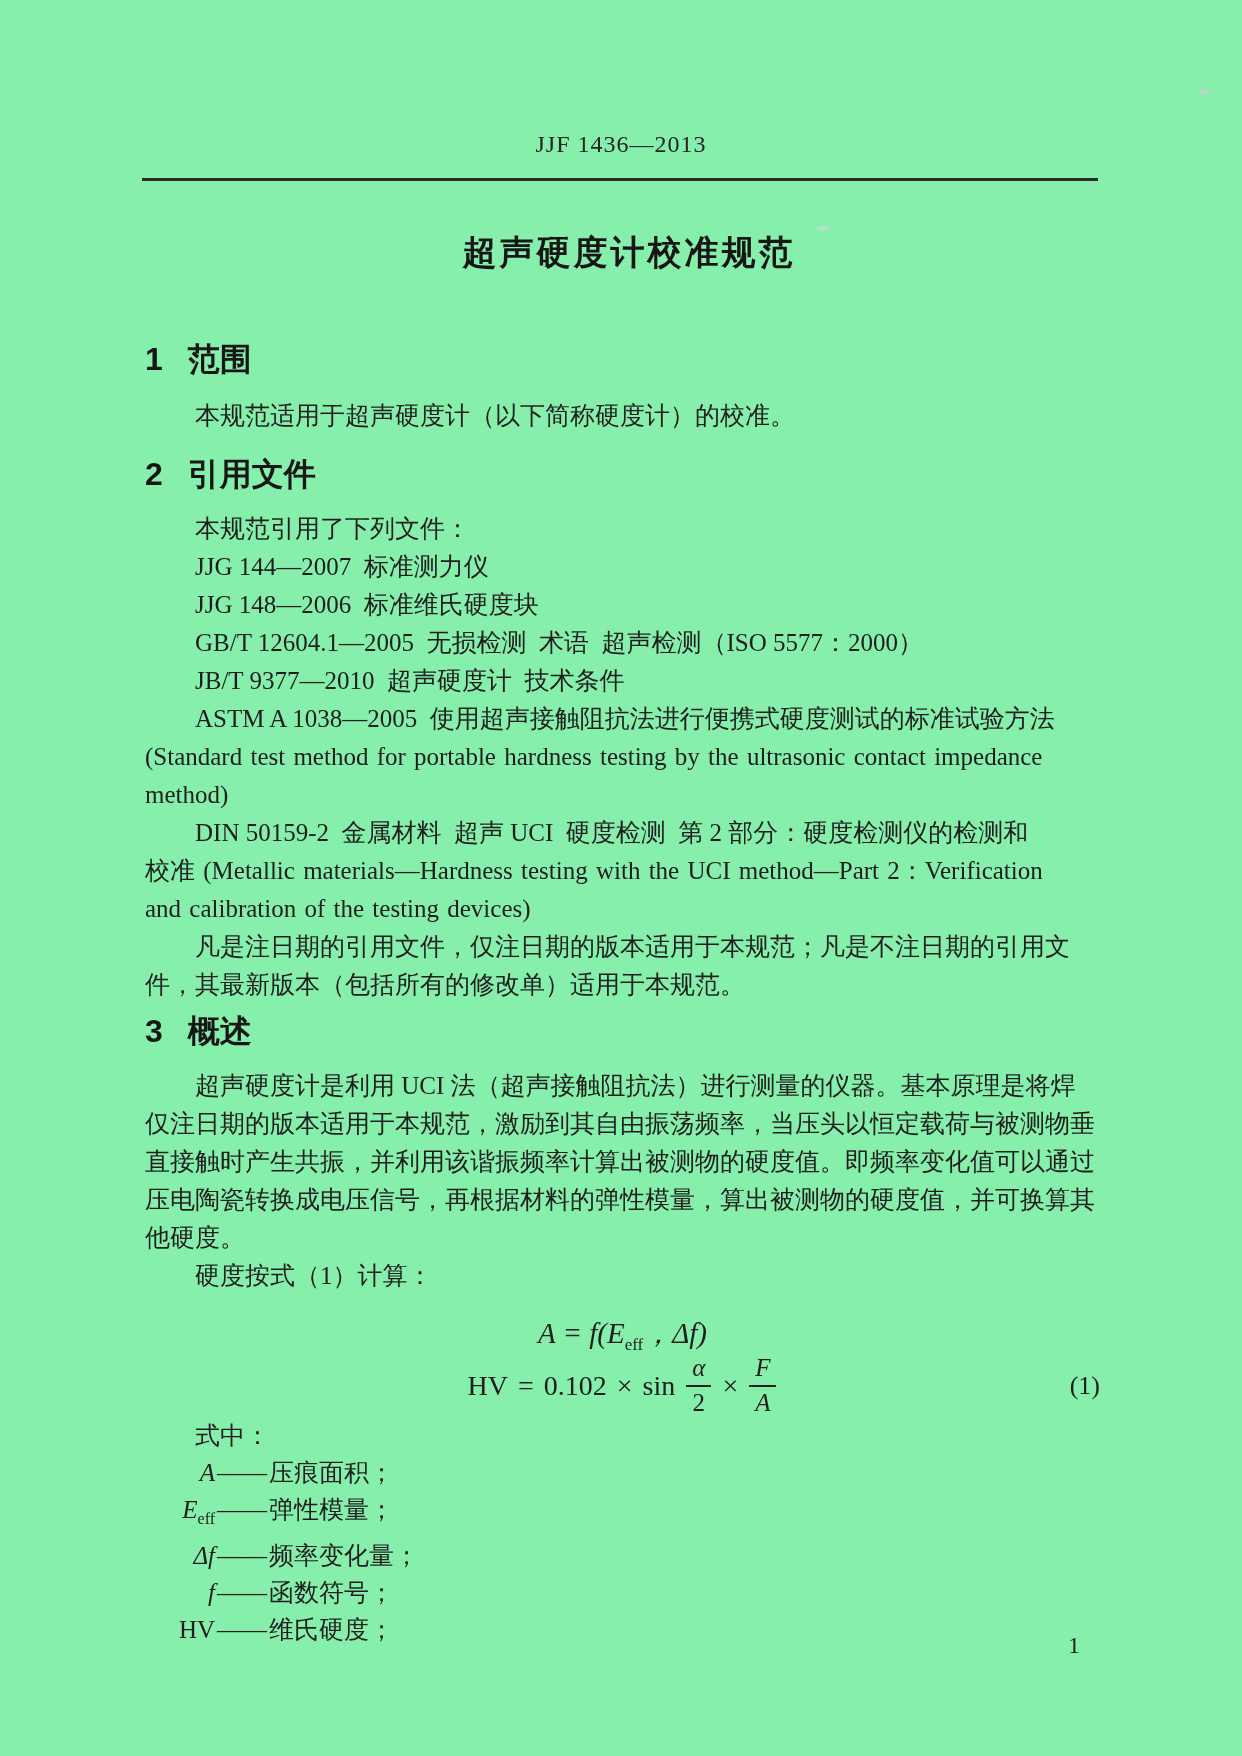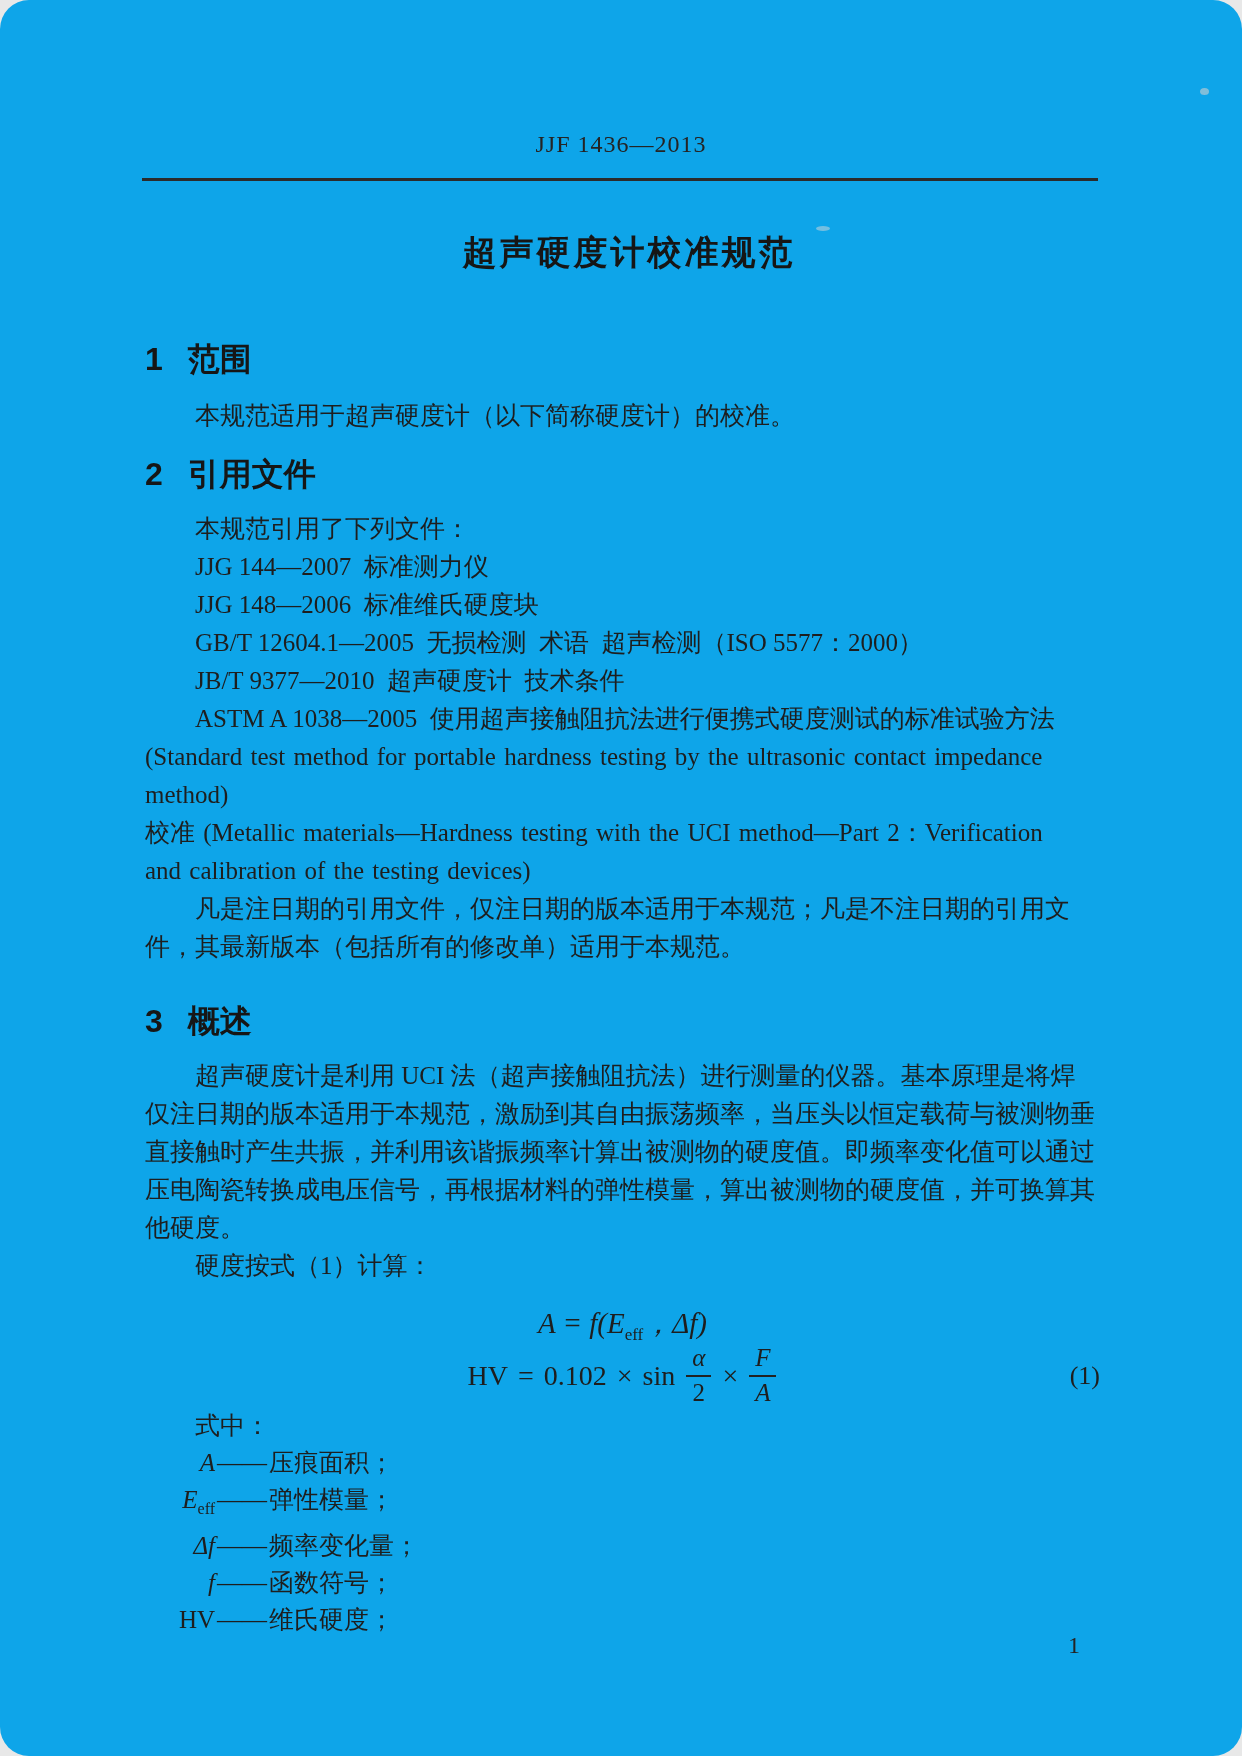--- a/index.html
+++ b/index.html
@@ -1,20 +1,19 @@
 <!DOCTYPE html>
 <html><head>
 <meta charset="utf-8">
 <style>
   html,body { margin:0; padding:0; background:#e8e8e8; }
   .page {
     position:relative; width:1242px; height:1756px; margin:0 auto;
-    background:#0ea5e9; color:#1e1e1e; overflow:hidden;
+    background:#86efac; color:#1e1e1e; overflow:hidden;
     font-family:"Liberation Serif","DejaVu Serif",serif;
-    border-radius:29px;
   }
   .doc-code {
     position:absolute; top:131px; left:0; width:100%;
     text-align:center; font-size:24px; letter-spacing:1px; color:#242424;
   }
   .header-rule {
     position:absolute; top:178px; left:142px; width:956px; height:3px;
     background:#2b2b2b;
   }
   .doc-title {
@@ -30,21 +29,21 @@
     font-family:"Liberation Sans","DejaVu Sans",sans-serif;
     font-weight:bold; font-size:32px; color:#161616; line-height:38px;
   }
   .sec-heading .t { margin-left:25px; }
   .line { white-space:pre; }
   .indent { padding-left:50px; }
   .en { word-spacing:2px; }
   .mt-s1para { margin-top:19px; }
   .mt-s2head { margin-top:20px; }
   .mt-first  { margin-top:17px; }
-  .mt-s3head { margin-top:36px; }
+  .mt-s3head { margin-top:8px; }
   .eq1 {
     margin-top:16px; height:44px; line-height:44px; text-align:center;
     font-size:29px; font-style:italic;
   }
   .eq1 sub { font-size:17px; font-style:normal; }
   .eq2 {
     position:relative; height:62px; display:flex; align-items:center;
     justify-content:center; font-size:28px;
   }
   .eq2 .tok { margin:0 5px; }
@@ -89,20 +88,21 @@
       <span class="num">2</span><span class="t">引用文件</span>
     </div>
     <div class="line indent mt-first">本规范引用了下列文件：</div>
     <div class="line indent">JJG 144—2007  标准测力仪</div>
     <div class="line indent">JJG 148—2006  标准维氏硬度块</div>
     <div class="line indent">GB/T 12604.1—2005  无损检测  术语  超声检测（ISO 5577：2000）</div>
     <div class="line indent">JB/T 9377—2010  超声硬度计  技术条件</div>
     <div class="line indent">ASTM A 1038—2005  使用超声接触阻抗法进行便携式硬度测试的标准试验方法</div>
     <div class="line en">(Standard test method for portable hardness testing by the ultrasonic contact impedance</div>
     <div class="line en">method)</div>
+    <div class="line indent">DIN 50159-2  金属材料  超声 UCI  硬度检测  第 2 部分：硬度检测仪的检测和</div>
     <div class="line en">校准 (Metallic materials—Hardness testing with the UCI method—Part 2：Verification</div>
     <div class="line en">and calibration of the testing devices)</div>
     <div class="line indent">凡是注日期的引用文件，仅注日期的版本适用于本规范；凡是不注日期的引用文</div>
     <div class="line">件，其最新版本（包括所有的修改单）适用于本规范。</div>
 
     <div class="sec-heading mt-s3head">
       <span class="num">3</span><span class="t">概述</span>
     </div>
     <div class="line indent mt-first">超声硬度计是利用 UCI 法（超声接触阻抗法）进行测量的仪器。基本原理是将焊</div>
     <div class="line">仅注日期的版本适用于本规范，激励到其自由振荡频率，当压头以恒定载荷与被测物垂</div>

